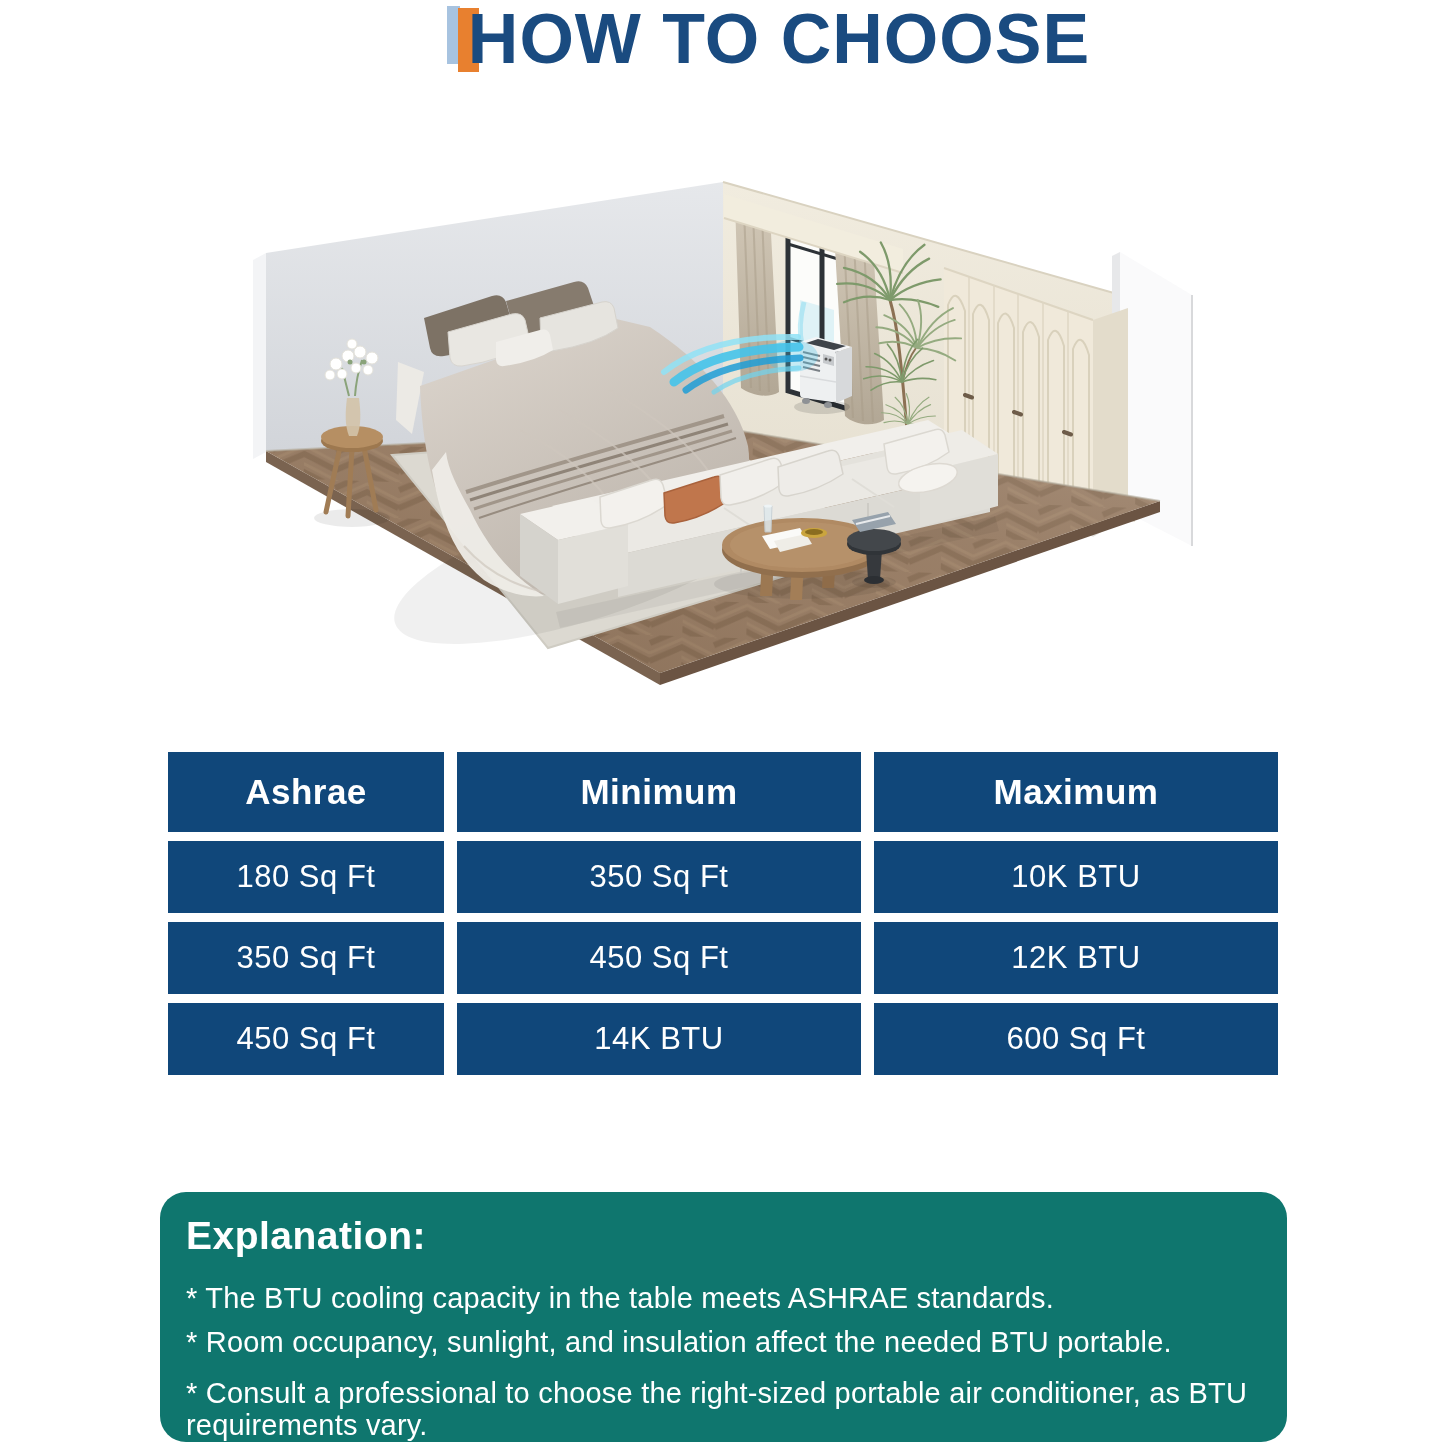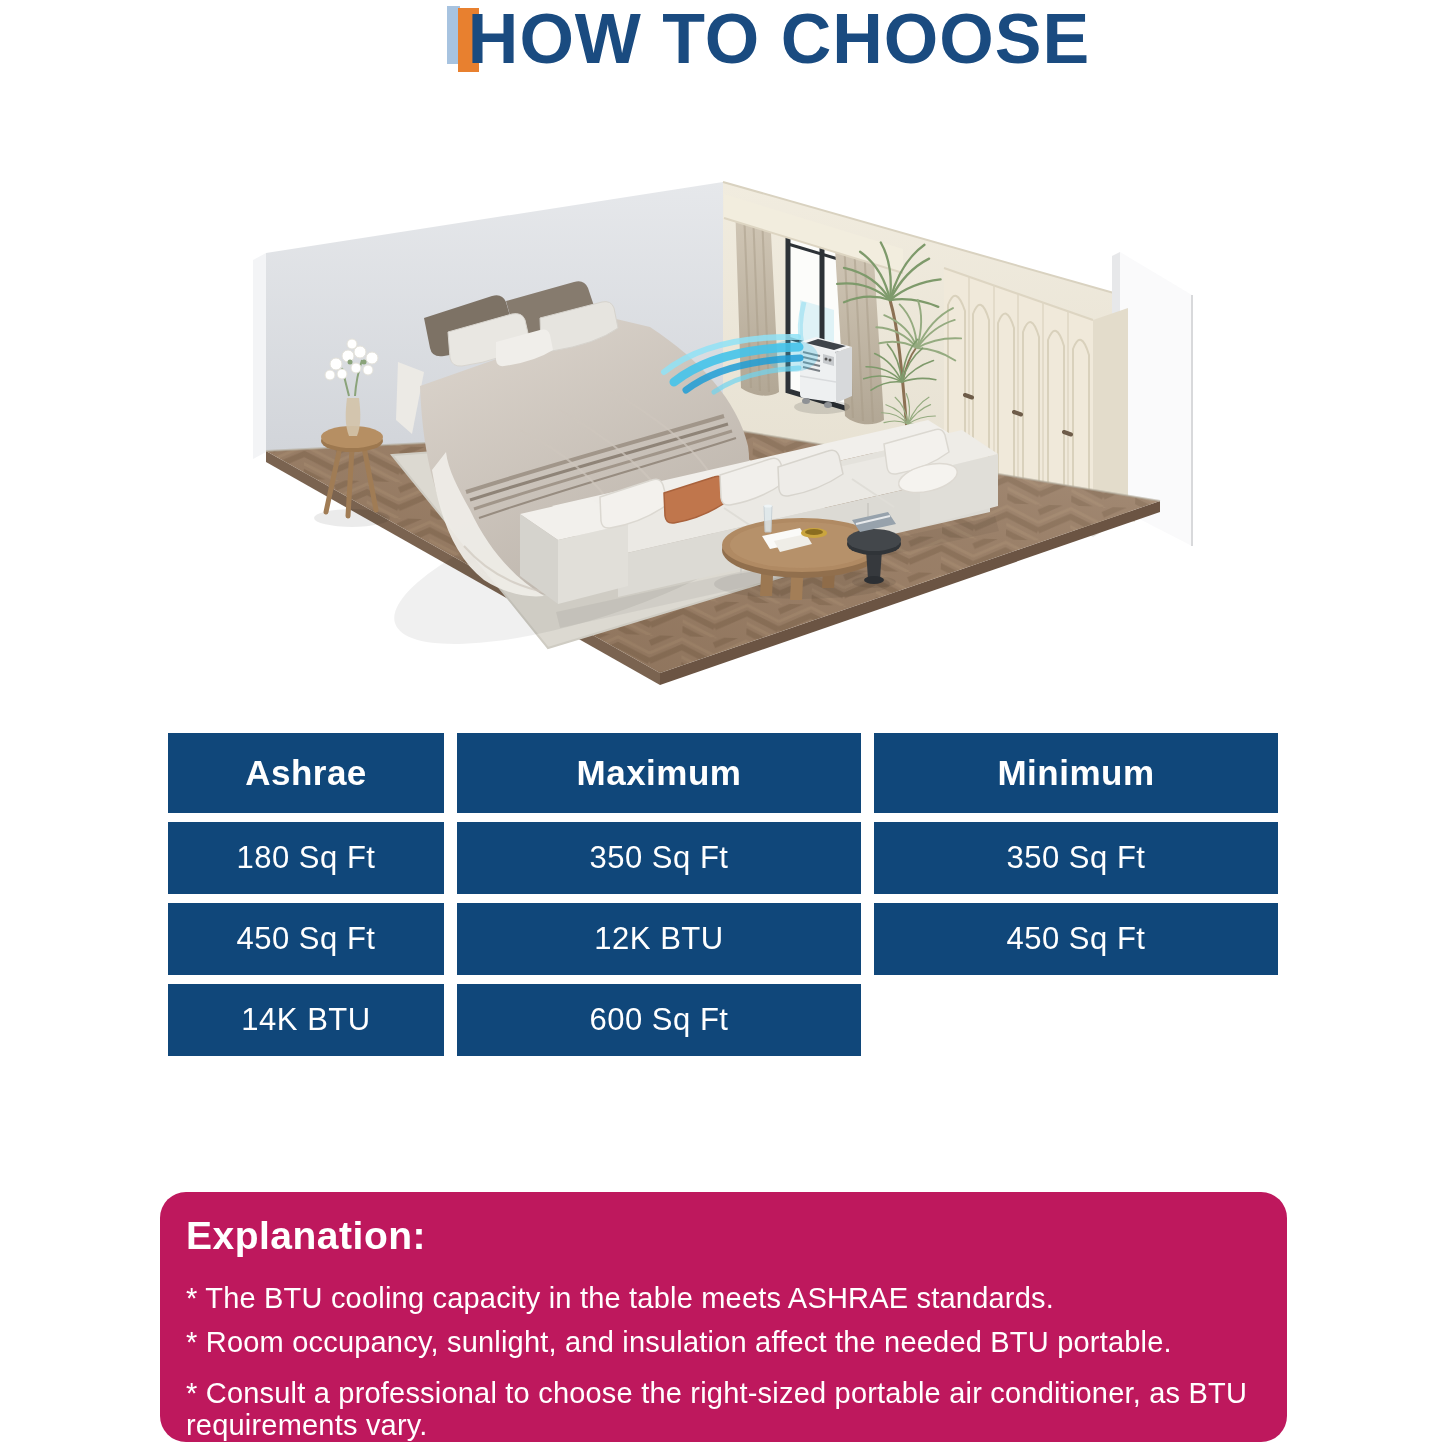--- a/index.html
+++ b/index.html
@@ -12,31 +12,31 @@
   .accent{position:relative;width:34px;height:78px;flex:0 0 34px;}
   .bar-blue{position:absolute;left:0;top:6px;width:13px;height:58px;background:#a7c3e0;}
   .bar-orange{position:absolute;left:11px;top:8px;width:21px;height:64px;background:#e8802f;}
   h1.title{position:relative;z-index:2;margin:0 0 0 -13px;font-size:70px;line-height:78px;
            font-weight:bold;color:#1a4b80;letter-spacing:1px;white-space:nowrap;}
 
   
   .room-svg{position:absolute;top:0;left:0;}
 
   
-  .btu-table{position:absolute;left:168px;top:733px;display:grid;
+  .btu-table{position:absolute;left:168px;top:752px;display:grid;
              grid-template-columns:276px 404px 404px;
              grid-template-rows:80px 72px 72px 72px 72px;
              column-gap:13px;row-gap:9px;}
   .cell{background:#10477a;color:#ffffff;display:flex;align-items:center;justify-content:center;
         font-size:31px;letter-spacing:0.5px;}
   .cell.th{font-weight:bold;font-size:35px;}
 
   
   .explanation{position:absolute;left:160px;top:1192px;width:1127px;height:250px;
-               background:#be185d;border-radius:26px;box-sizing:border-box;
+               background:#0f766e;border-radius:26px;box-sizing:border-box;
                padding:22px 30px 0 26px;color:#ffffff;}
   .explanation h2{margin:0 0 24px 0;font-size:39px;font-weight:bold;letter-spacing:0.5px;}
   .explanation p{margin:0;font-size:29px;line-height:1.12;letter-spacing:0.2px;}
   .explanation p.b1{margin-bottom:12px;}
   .explanation p.b2{margin-bottom:18px;}
 </style>
 </head>
 <body>
 
 <div class="page">
@@ -283,26 +283,27 @@
       <ellipse cx="874" cy="580" rx="10" ry="4" fill="#2c2f33"></ellipse>
       <ellipse cx="874" cy="544" rx="27" ry="11" fill="#303438"></ellipse>
       <ellipse cx="874" cy="540" rx="27" ry="11" fill="#43474b"></ellipse>
       <polygon points="852,520 888,512 896,524 860,532" fill="#97a2ac"></polygon>
       <path d="M856,524 L890,516" stroke="#e8eaec" stroke-width="2" fill="none"></path>
     </g>
   </svg>
 
   <div class="btu-table">
     <div class="cell th">Ashrae</div>
+    <div class="cell th">Minimum</div>
     <div class="cell th">Maximum</div>
-    <div class="cell th">Minimum</div>
 
     <div class="cell">180 Sq Ft</div>
     <div class="cell">350 Sq Ft</div>
 
+    <div class="cell">10K BTU</div>
     <div class="cell">350 Sq Ft</div>
     <div class="cell">450 Sq Ft</div>
 
     <div class="cell">12K BTU</div>
     <div class="cell">450 Sq Ft</div>
 
     <div class="cell">14K BTU</div>
     <div class="cell">600 Sq Ft</div>
   </div>
 

